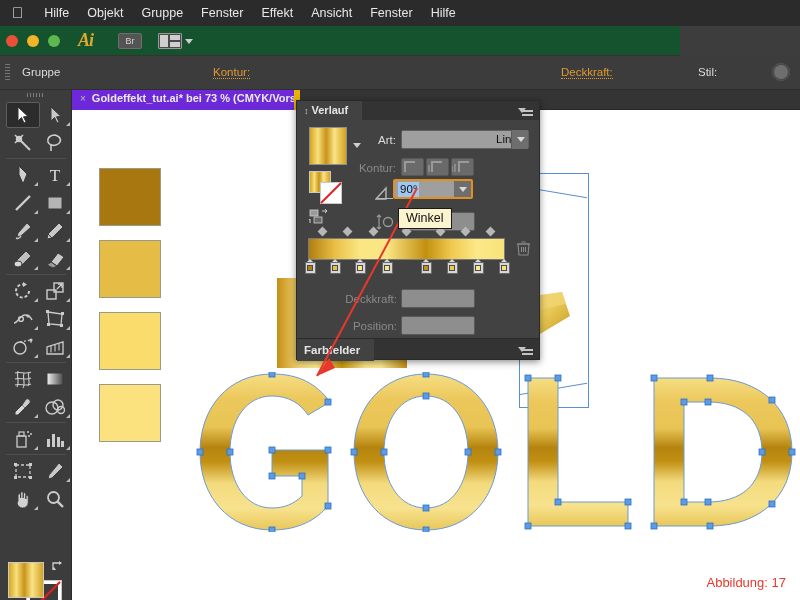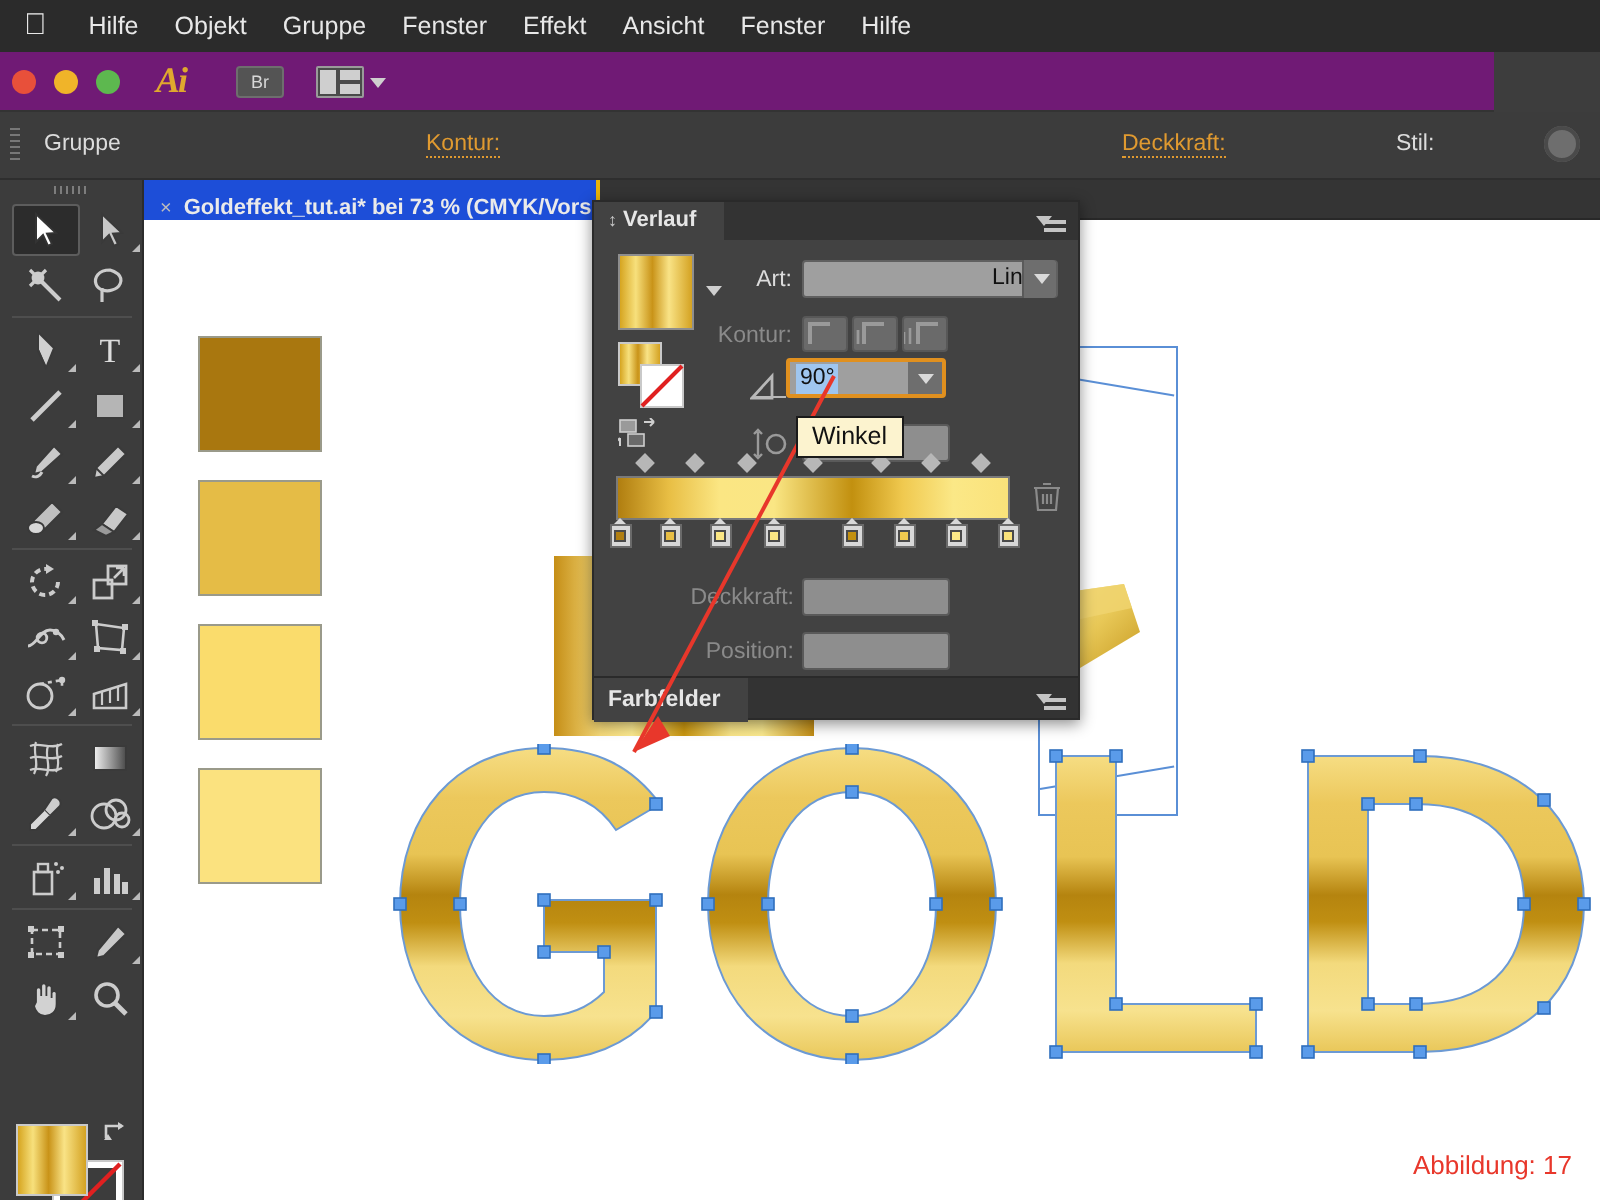--- a/index.html
+++ b/index.html
@@ -16,22 +16,22 @@
     position:absolute; left:0; top:0; width:800px; height:26px;
     background:#2b2b2b; display:flex; align-items:center; gap:0px;
     padding-left:6px; color:#e8e8e8;
   }
   .apple-logo { font-size:15px; padding:0 12px 2px 6px; color:#e8e8e8; line-height:1; }
   .menu-item { padding:0 9px; font-size:12.5px; line-height:26px; white-space:nowrap; }
   .menu-item.appname { font-weight:bold; }
 
   
   #appbar {
-    position:absolute; left:0; top:26px; width:747px; height:30px;
-    background:#701a75; border-bottom:1px solid #333;
+    position:absolute; left:0; top:26px; width:680px; height:30px;
+    background:#14532d; border-bottom:1px solid #333;
   }
   .traffic { position:absolute; top:9px; width:12px; height:12px; border-radius:50%; }
   .tl-red   { left:6px;  background:#e8503a; }
   .tl-amber { left:27px; background:#f0b429; }
   .tl-green { left:48px; background:#5db84f; }
   .ai-logo {
     position:absolute; left:78px; top:4px; font-size:18px; font-weight:bold;
     color:#e0a82e; font-style:italic; letter-spacing:-1px;
     font-family:"Liberation Serif", serif;
   }
@@ -106,23 +106,23 @@
     box-shadow:inset 0 0 0 2px #4a4a4a;
   }
 
   
   #tabbar {
     position:absolute; left:72px; top:90px; width:728px; height:20px;
     background:#343434; border-bottom:1px solid #282828;
   }
   #doctab {
     position:absolute; left:0; top:0; height:20px; padding:0 10px 0 8px;
-    background:#1d4ed8; color:#eaeaea; font-size:11px; font-weight:bold;
-    line-height:28px; white-space:nowrap; overflow:hidden; max-width:228px;
-    border-right:2px solid #eab308;
+    background:#6d28d9; color:#eaeaea; font-size:11px; font-weight:bold;
+    line-height:16px; white-space:nowrap; overflow:hidden; max-width:228px;
+    border-right:6px solid #eab308;
   }
   .tab-x { color:#bdbdbd; font-weight:normal; margin-right:6px; font-size:10px; }
 
   
   #toolpanel {
     position:absolute; left:0; top:90px; width:72px; height:510px;
     background:#3c3c3c; border-right:1px solid #2c2c2c;
   }
   #toolpanel .tgrip {
     position:absolute; left:27px; top:3px; width:18px; height:4px;

